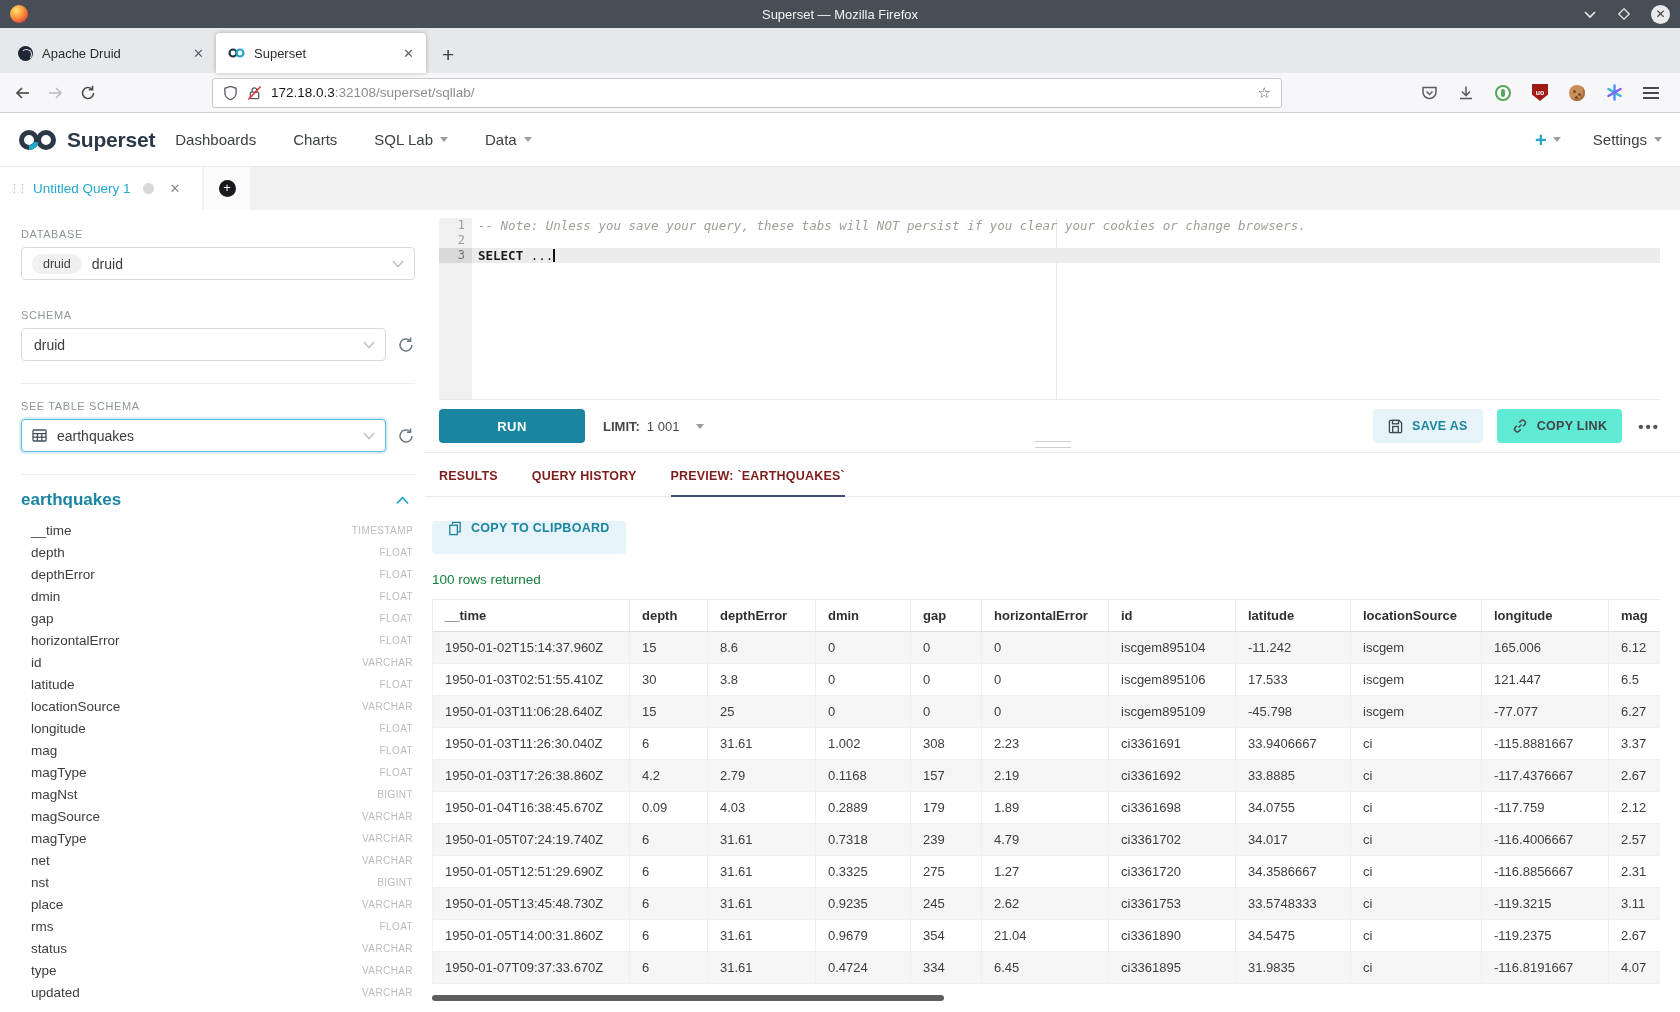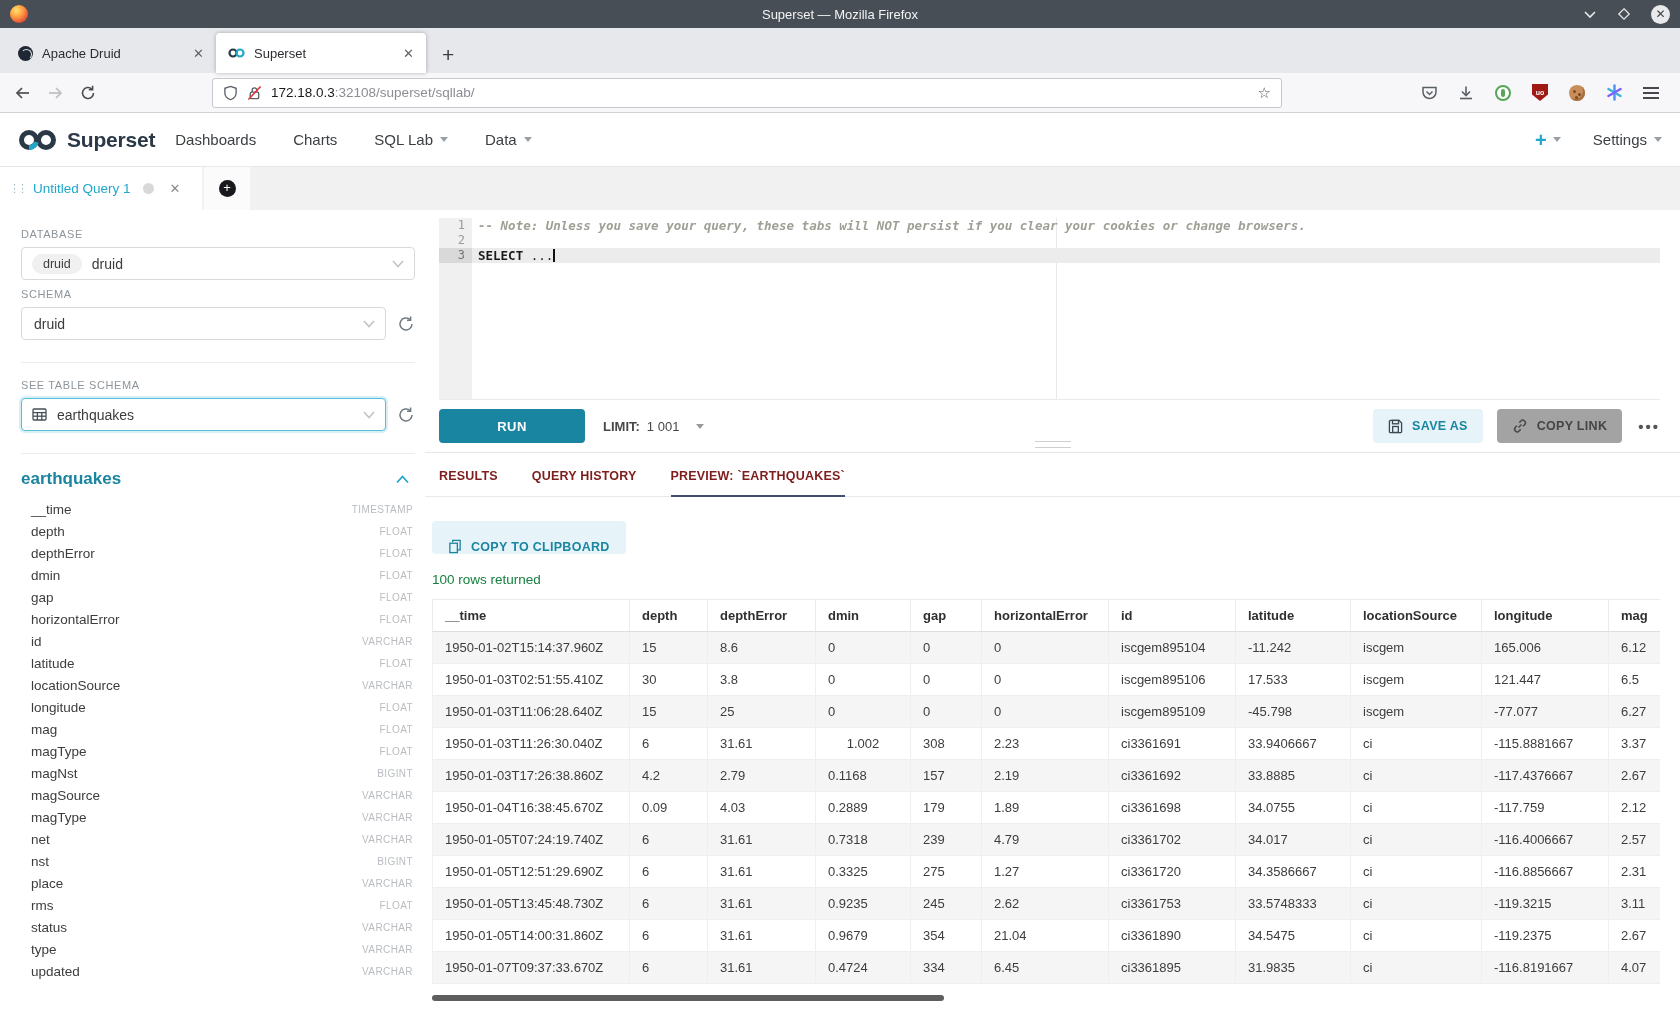--- a/index.html
+++ b/index.html
@@ -82,21 +82,21 @@
   .sel-row { display:flex; align-items:center; gap:11px; margin-top:7px; }
   .select { flex:1; height:33px; border:1px solid #d9d9d9; border-radius:4px; background:#fff;
     display:flex; align-items:center; padding:0 10px; }
   .select.focused { border-color:#55bedd; box-shadow:0 0 0 2px rgba(32,167,201,.18); }
   .pill { background:#f0f0f0; border-radius:12px; padding:3px 11px; font-size:12.5px; color:#3e3e3e; }
   .sel-text { font-size:14px; color:#3c3c3c; margin-left:10px; }
   .sel-text.first { margin-left:2px; }
   .sel-caret { margin-left:auto; display:flex; }
   .refresh-btn { display:flex; flex:0 0 auto; }
   .side-divider { border-top:1px solid #ececec; margin-top:22px; }
-  .mt24 { margin-top:8px; }
+  .mt24 { margin-top:29px; }
   .mt16 { margin-top:16px; }
   .schema-head { display:flex; align-items:center; margin-top:15px; }
   .schema-title { font-size:17px; font-weight:700; color:#1a85a0; }
   .schema-head svg { margin-left:auto; margin-right:6px; }
   .col-list { margin-top:9px; }
   .col-row { display:flex; align-items:center; height:22px; padding:0 2px 0 10px; }
   .col-name { font-size:13.5px; color:#3d3d3d; }
   .col-type { margin-left:auto; font-size:10px; color:#b9bcc0; letter-spacing:.4px; }
 
   .main { flex:1; min-width:0; display:flex; flex-direction:column; }
@@ -105,54 +105,54 @@
   .editor { margin:8px 20px 0 14px; height:182px; position:relative;
     background:linear-gradient(to right, #f0f0f0 33px, #fff 33px);
     border-bottom:1px solid #eaeaea;
     font-family:"DejaVu Sans Mono","Liberation Mono",monospace; font-size:12.5px; }
   .editor::after { content:''; position:absolute; top:0; bottom:0; left:617px; width:1px; background:#e9e9e9; }
   .ed-line { display:flex; height:15px; line-height:15px; position:relative; z-index:1; }
   .ed-line.active { background:#ececec; }
   .ed-num { width:33px; flex:0 0 33px; text-align:right; padding-right:7px; color:#9b9b9b; font-size:12px; }
   .ed-line.active .ed-num { background:#d9d9d9; color:#757575; }
   .ed-text { padding-left:6px; white-space:pre; }
-  .ed-comment { color:#9f9f96; font-style:italic;font-weight:bold; }
+  .ed-comment { color:#9f9f96; font-style:italic; }
   .ed-keyword { font-weight:700; color:#1a1a1a; }
   .ed-plain { color:#1a1a1a; }
   .ed-cursor { display:inline-block; width:2px; height:13px; background:#111; vertical-align:-2px; }
 
   
   .ed-toolbar { height:52px; display:flex; align-items:center; margin:0 20px 0 14px; }
   .run-btn { width:146px; height:34px; background:#1a85a0; border-radius:4px; color:#fff;
     font-size:13px; font-weight:700; letter-spacing:.4px; display:flex; align-items:center; justify-content:center; }
   .limit { margin-left:18px; display:flex; align-items:center; gap:7px; font-size:13px; color:#484848; }
   .limit-label { font-weight:700; }
   .limit-caret { width:0; height:0; border:4px solid transparent; border-top:5px solid #9a9a9a; margin:4px 0 0 10px; }
   .right-actions { margin-left:auto; display:flex; align-items:center; gap:14px; }
   .btn-light { height:34px; padding:0 15px; border-radius:4px; display:flex; align-items:center; gap:9px;
     font-size:12.5px; font-weight:700; letter-spacing:.3px; }
   .btn-saveas { background:#e6f3f9; color:#1a85a0; }
-  .btn-copylink { background:#a3a3a3; color:#454545; }
+  .btn-copylink { background:#5eead4; color:#454545; }
   .more-dots { color:#555; font-size:15px; font-weight:700; letter-spacing:2px; margin-left:2px; }
 
   
   .splitter { position:relative; border-top:1px solid #e6e6e6; }
   .split-handle { position:absolute; top:-12px; left:50%; transform:translateX(-50%); width:36px; height:7px;
     border-top:1.5px solid #cfcfcf; border-bottom:1.5px solid #cfcfcf; }
 
   
   .south-tabs { height:44px; display:flex; align-items:flex-end; gap:34px; padding-left:14px;
     border-bottom:1px solid #e9e9e9; }
   .stab { font-size:12.5px; font-weight:600; color:#7f1d1d; letter-spacing:.2px;
     padding-bottom:13px; position:relative; }
   .stab.active::after { content:''; position:absolute; left:0; right:0; bottom:-1px; height:2px; background:#444d72; }
   .south-body { flex:1; min-width:0; padding:24px 20px 0 7px; }
   .actions-row { display:flex; align-items:center; gap:10px; }
   .copy-clip { height:33px; padding:0 16px; background:#e6f3f9; border-radius:4px; color:#1a85a0;
-    font-size:12.5px; font-weight:700; letter-spacing:.3px; display:flex; align-items:flex-end; gap:9px; flex:0 0 auto; }
+    font-size:12.5px; font-weight:700; letter-spacing:.3px; display:flex; align-items:flex-start; gap:9px; flex:0 0 auto; }
   .filter-input { flex:1; height:33px; border:1px solid #d9d9d9; border-radius:4px; padding:0 12px;
     font-size:13.5px; color:#333; font-family:"Liberation Sans","DejaVu Sans",sans-serif; outline:none; }
   .filter-input::placeholder { color:#b7bbbe; }
   .rows-returned { margin:18px 0 12px; font-size:13.5px; color:#15803d; }
 
   .rtable { overflow:hidden; }
   .thead { display:flex; border-top:1px solid #ebebeb; border-left:1px solid #ebebeb; border-bottom:1px solid #dedede; }
   .th { flex:0 0 auto; height:31px; line-height:31px; padding:0 12px; font-size:13px; font-weight:700;
     color:#303030; border-right:1px solid #ebebeb; white-space:nowrap; overflow:hidden; }
   .tr { display:flex; border-left:1px solid #f1f1f1; border-bottom:1px solid #efefef; }
@@ -614,21 +614,21 @@
               <div class="td" style="width: 127px;">iscgem895109</div>
               <div class="td" style="width: 115px;">-45.798</div>
               <div class="td" style="width: 131px;">iscgem</div>
               <div class="td" style="width: 127px;">-77.077</div>
               <div class="td" style="width: 100px;">6.27</div>
             </div>
             <div class="tr even">
               <div class="td" style="width: 197px;">1950-01-03T11:26:30.040Z</div>
               <div class="td" style="width: 78px;">6</div>
               <div class="td" style="width: 108px;">31.61</div>
-              <div class="td" style="width: 95px; text-align: center;">1.002</div>
+              <div class="td" style="width: 95px;">1.002</div>
               <div class="td" style="width: 71px;">308</div>
               <div class="td" style="width: 127px;">2.23</div>
               <div class="td" style="width: 127px;">ci3361691</div>
               <div class="td" style="width: 115px;">33.9406667</div>
               <div class="td" style="width: 131px;">ci</div>
               <div class="td" style="width: 127px;">-115.8881667</div>
               <div class="td" style="width: 100px;">3.37</div>
             </div>
             <div class="tr odd">
               <div class="td" style="width: 197px;">1950-01-03T17:26:38.860Z</div>

